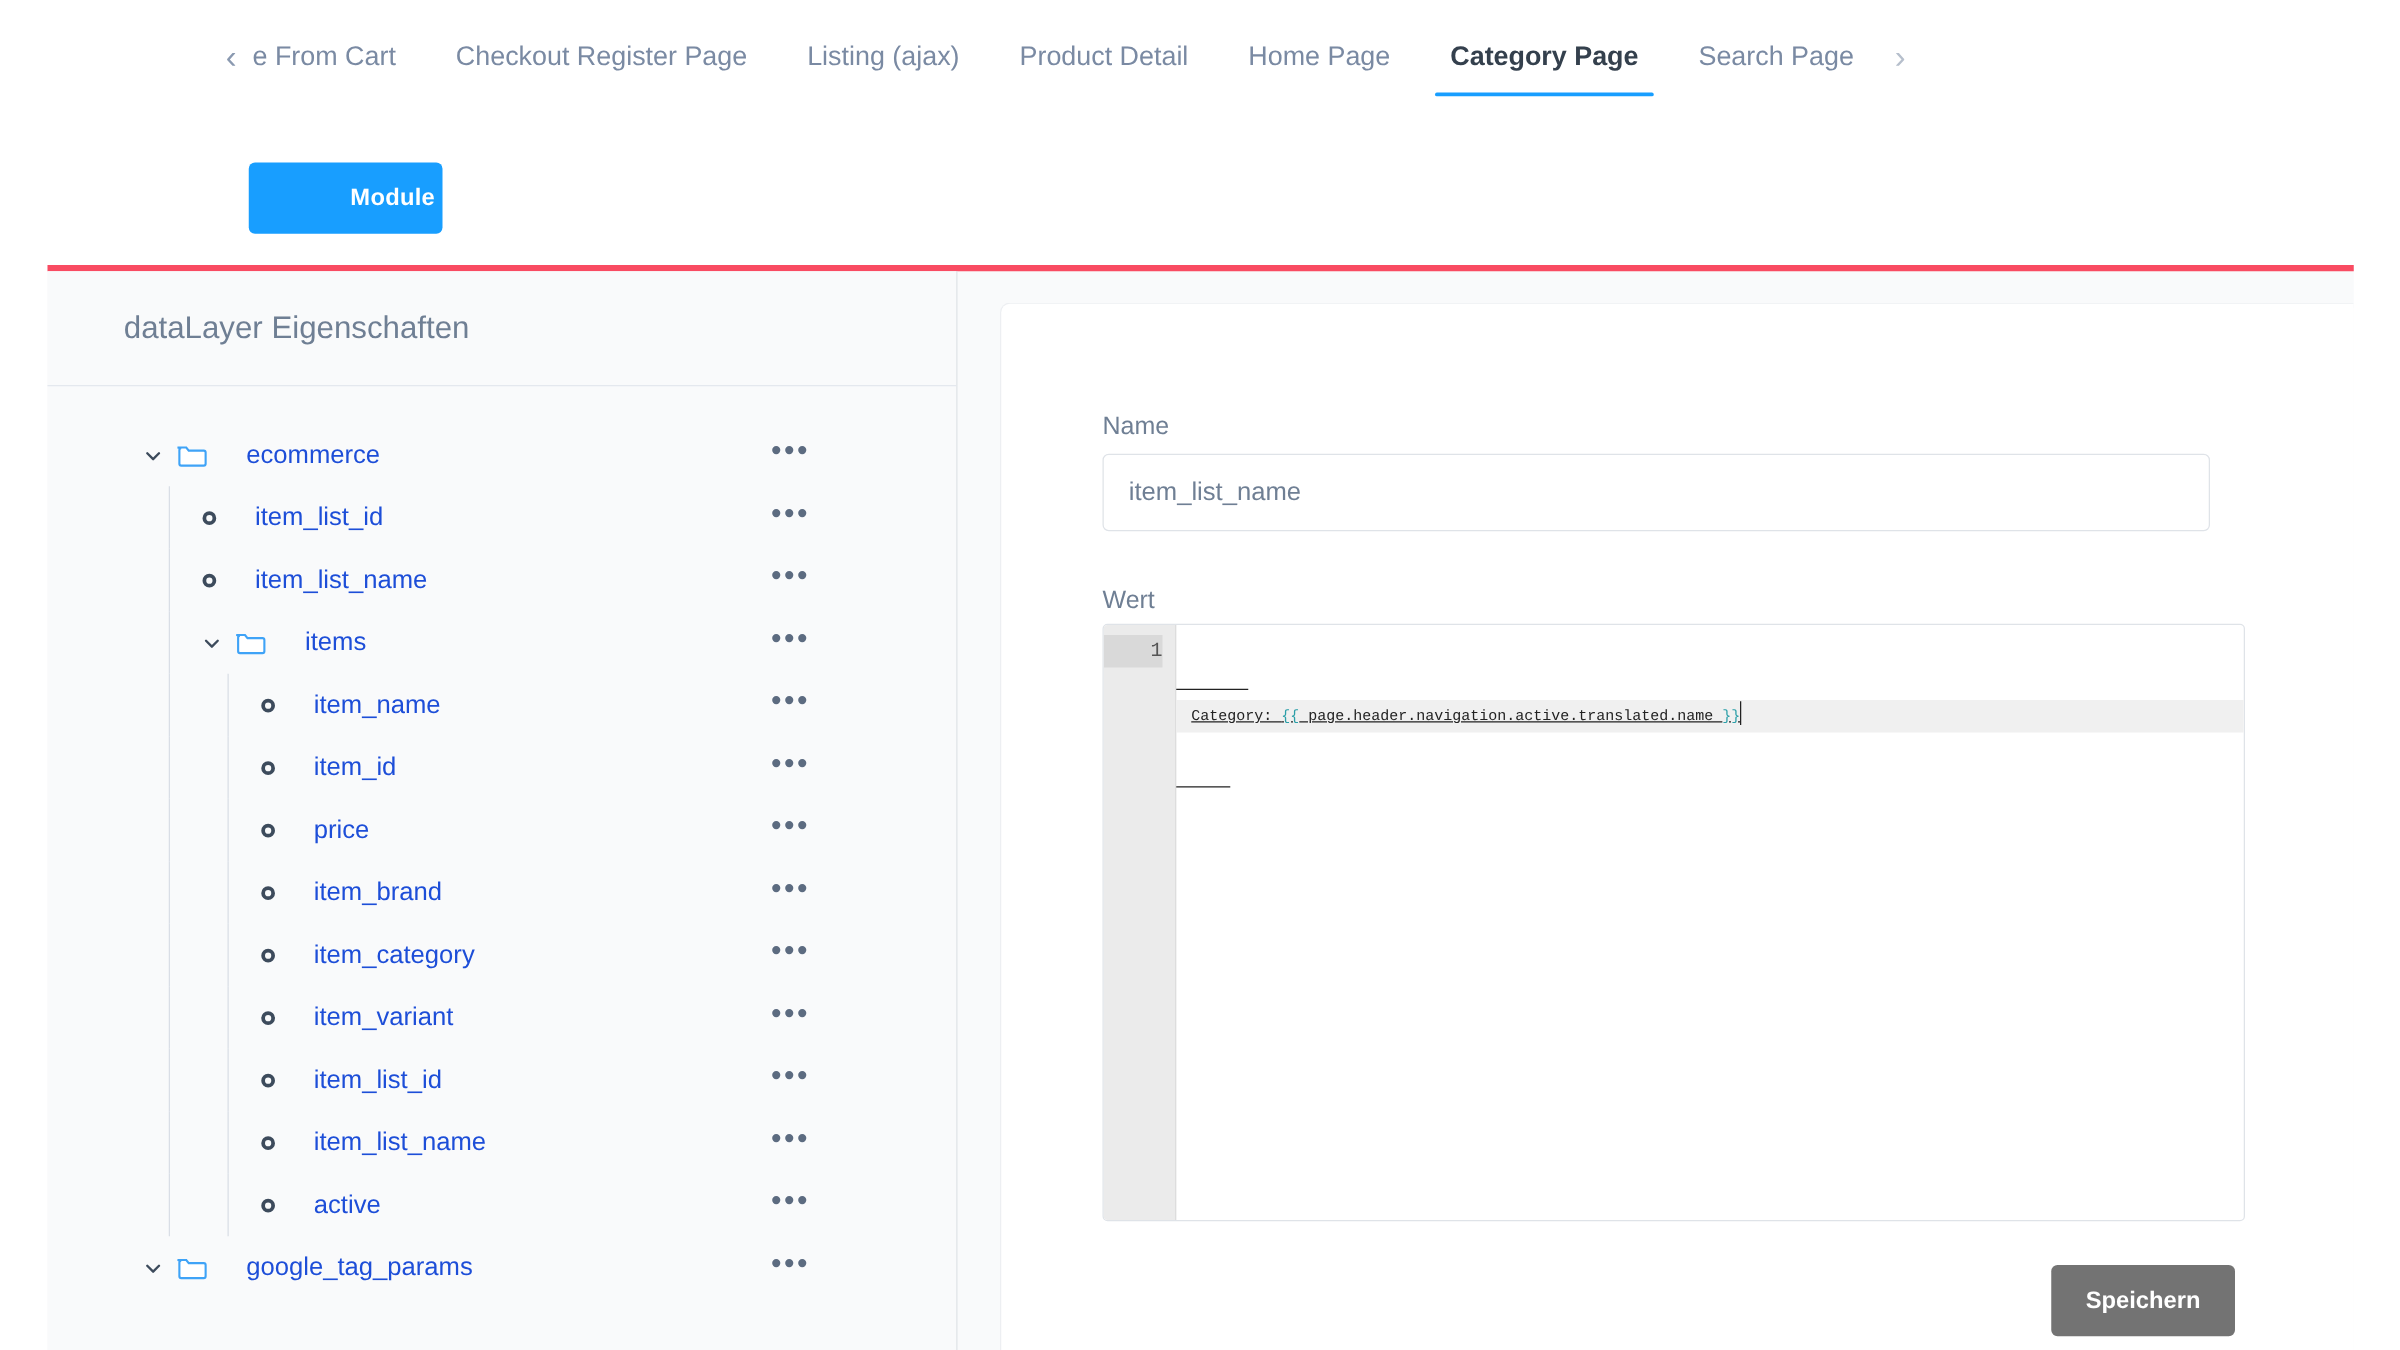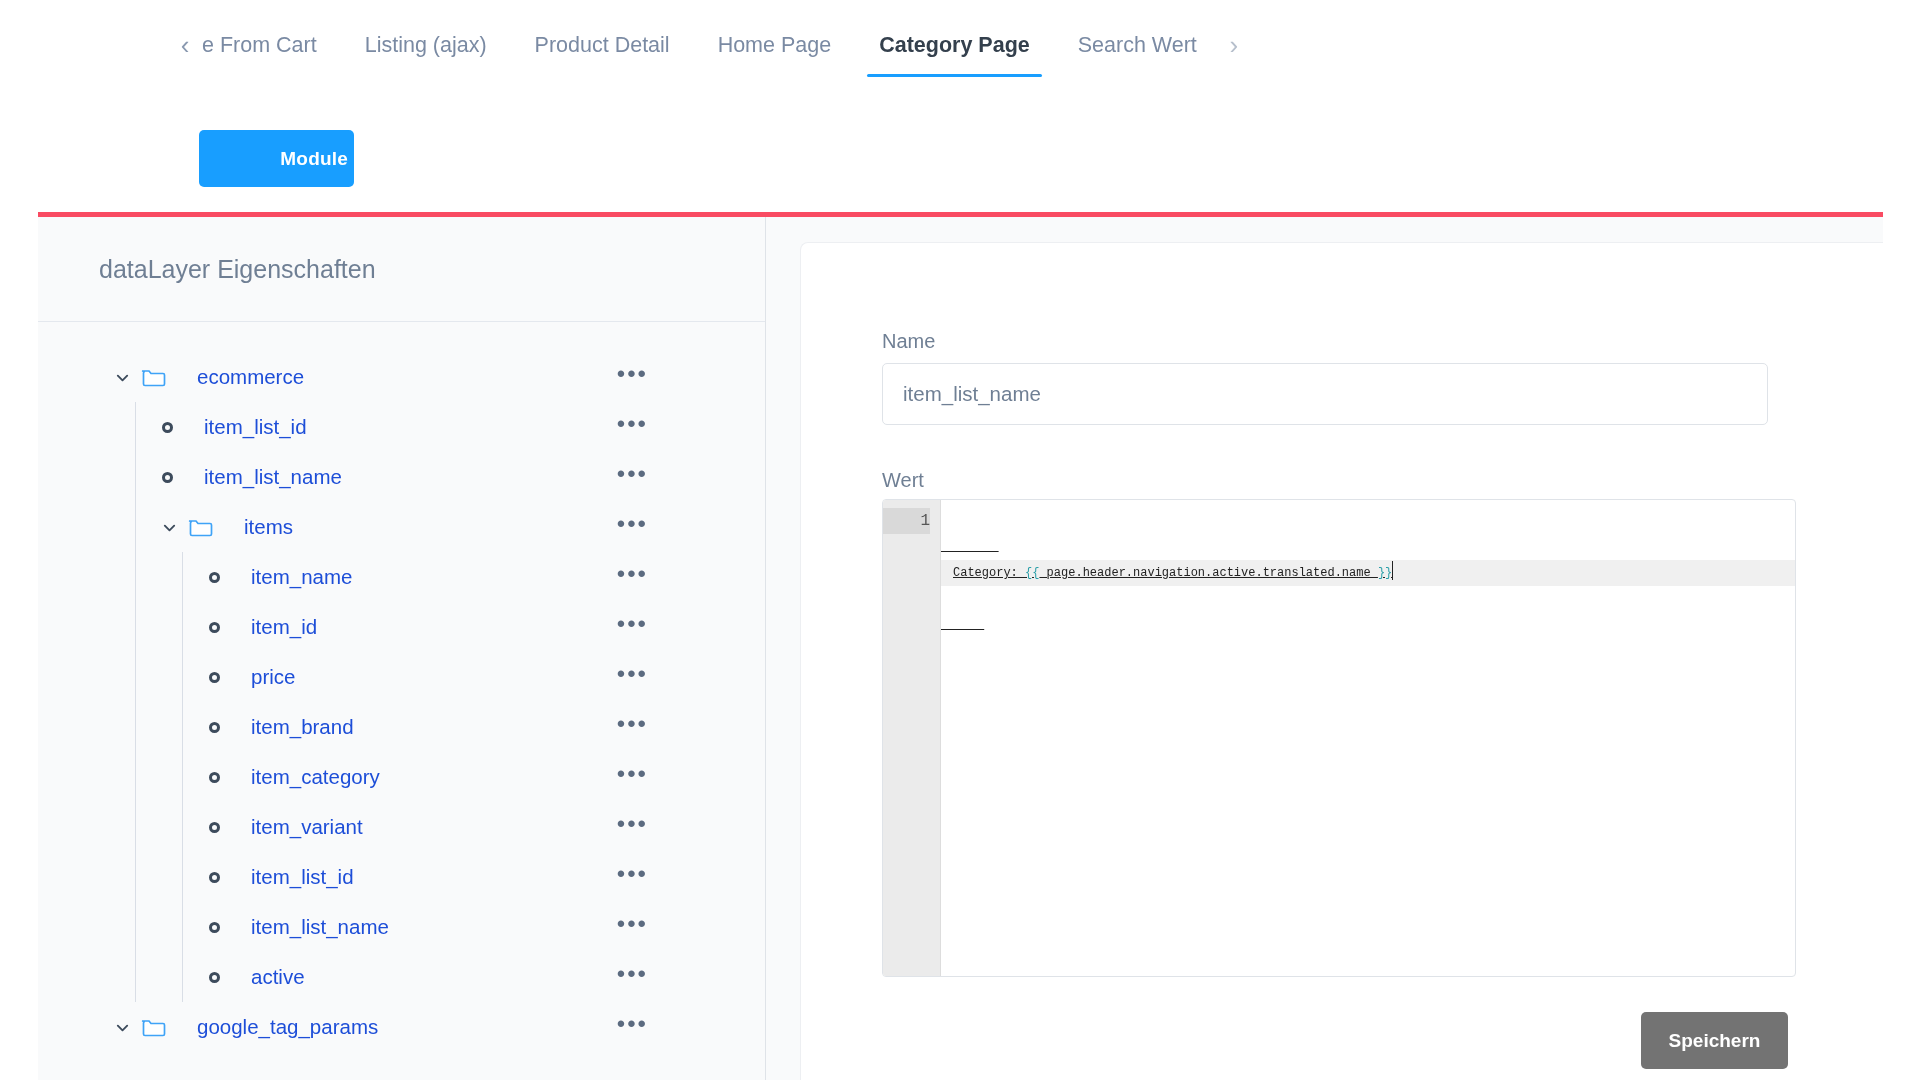--- a/index.html
+++ b/index.html
@@ -104,21 +104,21 @@
   }
 
   .panel-left {
     position: absolute;
     left: 0; top: 0;
     width: 727px;
     height: 875px;
     background: #f9fafb;
   }
   .panel-left-header {
-    height: 105px;
+    height: 92px;
     display: flex;
     align-items: center;
     padding-left: 61px;
     border-bottom: 1px solid #e4e8ee;
   }
   .panel-left-title {
     font-size: 25px;
     color: #6f7f94;
   }
   .panel-divider {
@@ -306,25 +306,26 @@
     cursor: pointer;
   }
 </style>
 </head>
 <body>
 
 <div class="tabbar">
   <div class="tab-arrow left">‹</div>
   <div class="tab-scroll">
     <div class="tab clipped">e From Cart</div>
+    <div class="tab">Checkout Register Page</div>
     <div class="tab">Listing (ajax)</div>
     <div class="tab">Product Detail</div>
     <div class="tab">Home Page</div>
     <div class="tab active">Category Page</div>
-    <div class="tab">Search Wert</div>
+    <div class="tab">Search Page</div>
   </div>
   <div class="tab-arrow right">›</div>
 </div>
 
 <button class="module-btn">Module</button>
 
 <div class="content-frame">
 
   <div class="panel-left">
     <div class="panel-left-header">

